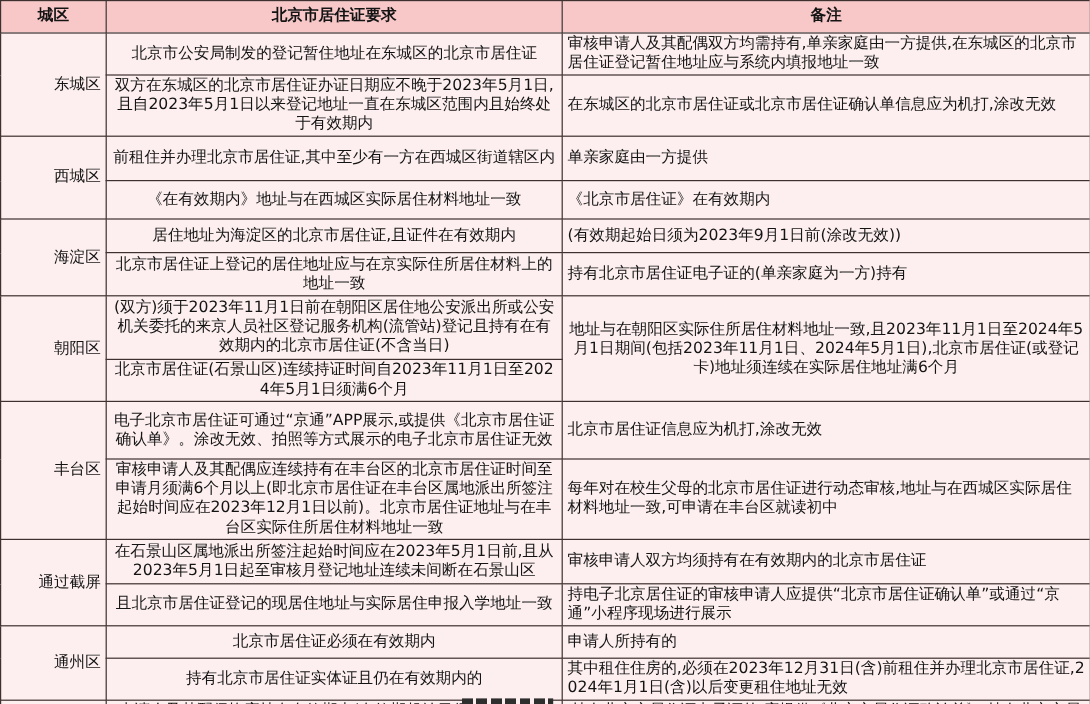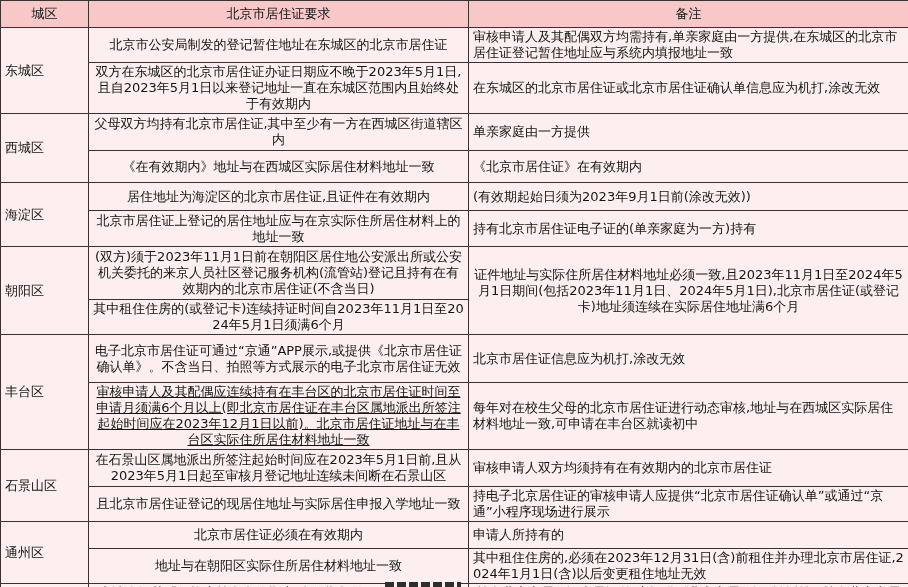--- a/index.html
+++ b/index.html
@@ -20,30 +20,30 @@
     overflow:hidden;
     font-size:13px;
     line-height:16px;
     color:#141414;
     padding:1px 4px;
     vertical-align:middle;
     word-break:break-all;
   }
   .permit th{
     background:#f8c8c8;
-    font-weight:normal;
+    font-weight:bold;
     text-align:center;
     padding:2px 0;
   }
   .permit td{background:#fdefef;}
-  td.dist{text-align:left;}
+  td.dist{text-align:right;}
   td.req{text-align:center;}
   td.note{text-align:left;}
   td.note-c{text-align:center;}
-  td.vt{vertical-align:top;text-decoration:underline;}
+  td.vt{vertical-align:top;}
   .artifact{
     position:absolute;
     left:385px;top:582px;width:76px;height:5px;
     background:repeating-linear-gradient(90deg,#2e2e2e 0 9px,#fdefef 9px 12px);
   }
 </style>
 </head>
 <body>
 
 <div class="stage">
@@ -66,74 +66,74 @@
       <td class="req">北京市公安局制发的登记暂住地址在东城区的北京市居住证</td>
       <td class="note">审核申请人及其配偶双方均需持有,单亲家庭由一方提供,在东城区的北京市居住证登记暂住地址应与系统内填报地址一致</td>
     </tr>
     <tr style="height:41px">
       <td class="req">双方在东城区的北京市居住证办证日期应不晚于2023年5月1日,且自2023年5月1日以来登记地址一直在东城区范围内且始终处于有效期内</td>
       <td class="note">在东城区的北京市居住证或北京市居住证确认单信息应为机打,涂改无效</td>
     </tr>
 
     <tr style="height:37px">
       <td class="dist" rowspan="2">西城区</td>
-      <td class="req">父母双方均持有北京市居住证,其中至少有一方在西城区街道辖区内</td>
+      <td class="req">前租住并办理北京市居住证,其中至少有一方在西城区街道辖区内</td>
       <td class="note">单亲家庭由一方提供</td>
     </tr>
     <tr style="height:32px">
       <td class="req">《在有效期内》地址与在西城区实际居住材料地址一致</td>
       <td class="note">《北京市居住证》在有效期内</td>
     </tr>
 
     <tr style="height:28px">
       <td class="dist" rowspan="2">海淀区</td>
       <td class="req">居住地址为海淀区的北京市居住证,且证件在有效期内</td>
       <td class="note">(有效期起始日须为2023年9月1日前(涂改无效))</td>
     </tr>
     <tr style="height:36px">
       <td class="req">北京市居住证上登记的居住地址应与在京实际住所居住材料上的地址一致</td>
       <td class="note">持有北京市居住证电子证的(单亲家庭为一方)持有</td>
     </tr>
 
     <tr style="height:53px">
       <td class="dist" rowspan="2">朝阳区</td>
       <td class="req">(双方)须于2023年11月1日前在朝阳区居住地公安派出所或公安机关委托的来京人员社区登记服务机构(流管站)登记且持有在有效期内的北京市居住证(不含当日)</td>
-      <td class="note-c" rowspan="2">证件地址与实际住所居住材料地址必须一致,且2023年11月1日至2024年5月1日期间(包括2023年11月1日、2024年5月1日),北京市居住证(或登记卡)地址须连续在实际居住地址满6个月</td>
+      <td class="note-c" rowspan="2">地址与在朝阳区实际住所居住材料地址一致,且2023年11月1日至2024年5月1日期间(包括2023年11月1日、2024年5月1日),北京市居住证(或登记卡)地址须连续在实际居住地址满6个月</td>
     </tr>
     <tr style="height:30px">
-      <td class="req">其中租住住房的(或登记卡)连续持证时间自2023年11月1日至2024年5月1日须满6个月</td>
+      <td class="req">北京市居住证(石景山区)连续持证时间自2023年11月1日至2024年5月1日须满6个月</td>
     </tr>
 
     <tr style="height:48px">
       <td class="dist" rowspan="2">丰台区</td>
-      <td class="req">电子北京市居住证可通过“京通”APP展示,或提供《北京市居住证确认单》。不含当日、拍照等方式展示的电子北京市居住证无效</td>
+      <td class="req">电子北京市居住证可通过“京通”APP展示,或提供《北京市居住证确认单》。涂改无效、拍照等方式展示的电子北京市居住证无效</td>
       <td class="note">北京市居住证信息应为机打,涂改无效</td>
     </tr>
     <tr style="height:47px">
       <td class="req vt">审核申请人及其配偶应连续持有在丰台区的北京市居住证时间至申请月须满6个月以上(即北京市居住证在丰台区属地派出所签注起始时间应在2023年12月1日以前)。北京市居住证地址与在丰台区实际住所居住材料地址一致</td>
       <td class="note">每年对在校生父母的北京市居住证进行动态审核,地址与在西城区实际居住材料地址一致,可申请在丰台区就读初中</td>
     </tr>
 
     <tr style="height:37px">
-      <td class="dist" rowspan="2">石景山区</td>
+      <td class="dist" rowspan="2">通过截屏</td>
       <td class="req">在石景山区属地派出所签注起始时间应在2023年5月1日前,且从2023年5月1日起至审核月登记地址连续未间断在石景山区</td>
       <td class="note">审核申请人双方均须持有在有效期内的北京市居住证</td>
     </tr>
     <tr style="height:31px">
       <td class="req">且北京市居住证登记的现居住地址与实际居住申报入学地址一致</td>
       <td class="note">持电子北京居住证的审核申请人应提供“北京市居住证确认单”或通过“京通”小程序现场进行展示</td>
     </tr>
 
     <tr style="height:27px">
       <td class="dist" rowspan="2">通州区</td>
       <td class="req">北京市居住证必须在有效期内</td>
       <td class="note">申请人所持有的</td>
     </tr>
     <tr style="height:29px">
-      <td class="req">地址与在朝阳区实际住所居住材料地址一致</td>
+      <td class="req">持有北京市居住证实体证且仍在有效期内的</td>
       <td class="note">其中租住住房的,必须在2023年12月31日(含)前租住并办理北京市居住证,2024年1月1日(含)以后变更租住地址无效</td>
     </tr>
 
     <tr style="height:51px">
       <td class="dist">昌平区</td>
       <td class="req vt">申请人及其配偶均应持有有效期内(有效期起始日须为2023年9月30日(含)之前)居住地址为昌平区的北京市居住证。且北京市居住证登记的现居住地址与实际居住申报入学地址一致</td>
       <td class="note-c vt">持有北京市居住证电子证的,应提供《北京市居住证确认单》;持有北京市居住证实体证且仍在有效期内的,应同时提供北京市居住证正反面复印件,北京市居住证实体证原件信息应为机打,涂改无效</td>
     </tr>
   </tbody>
     </table>

